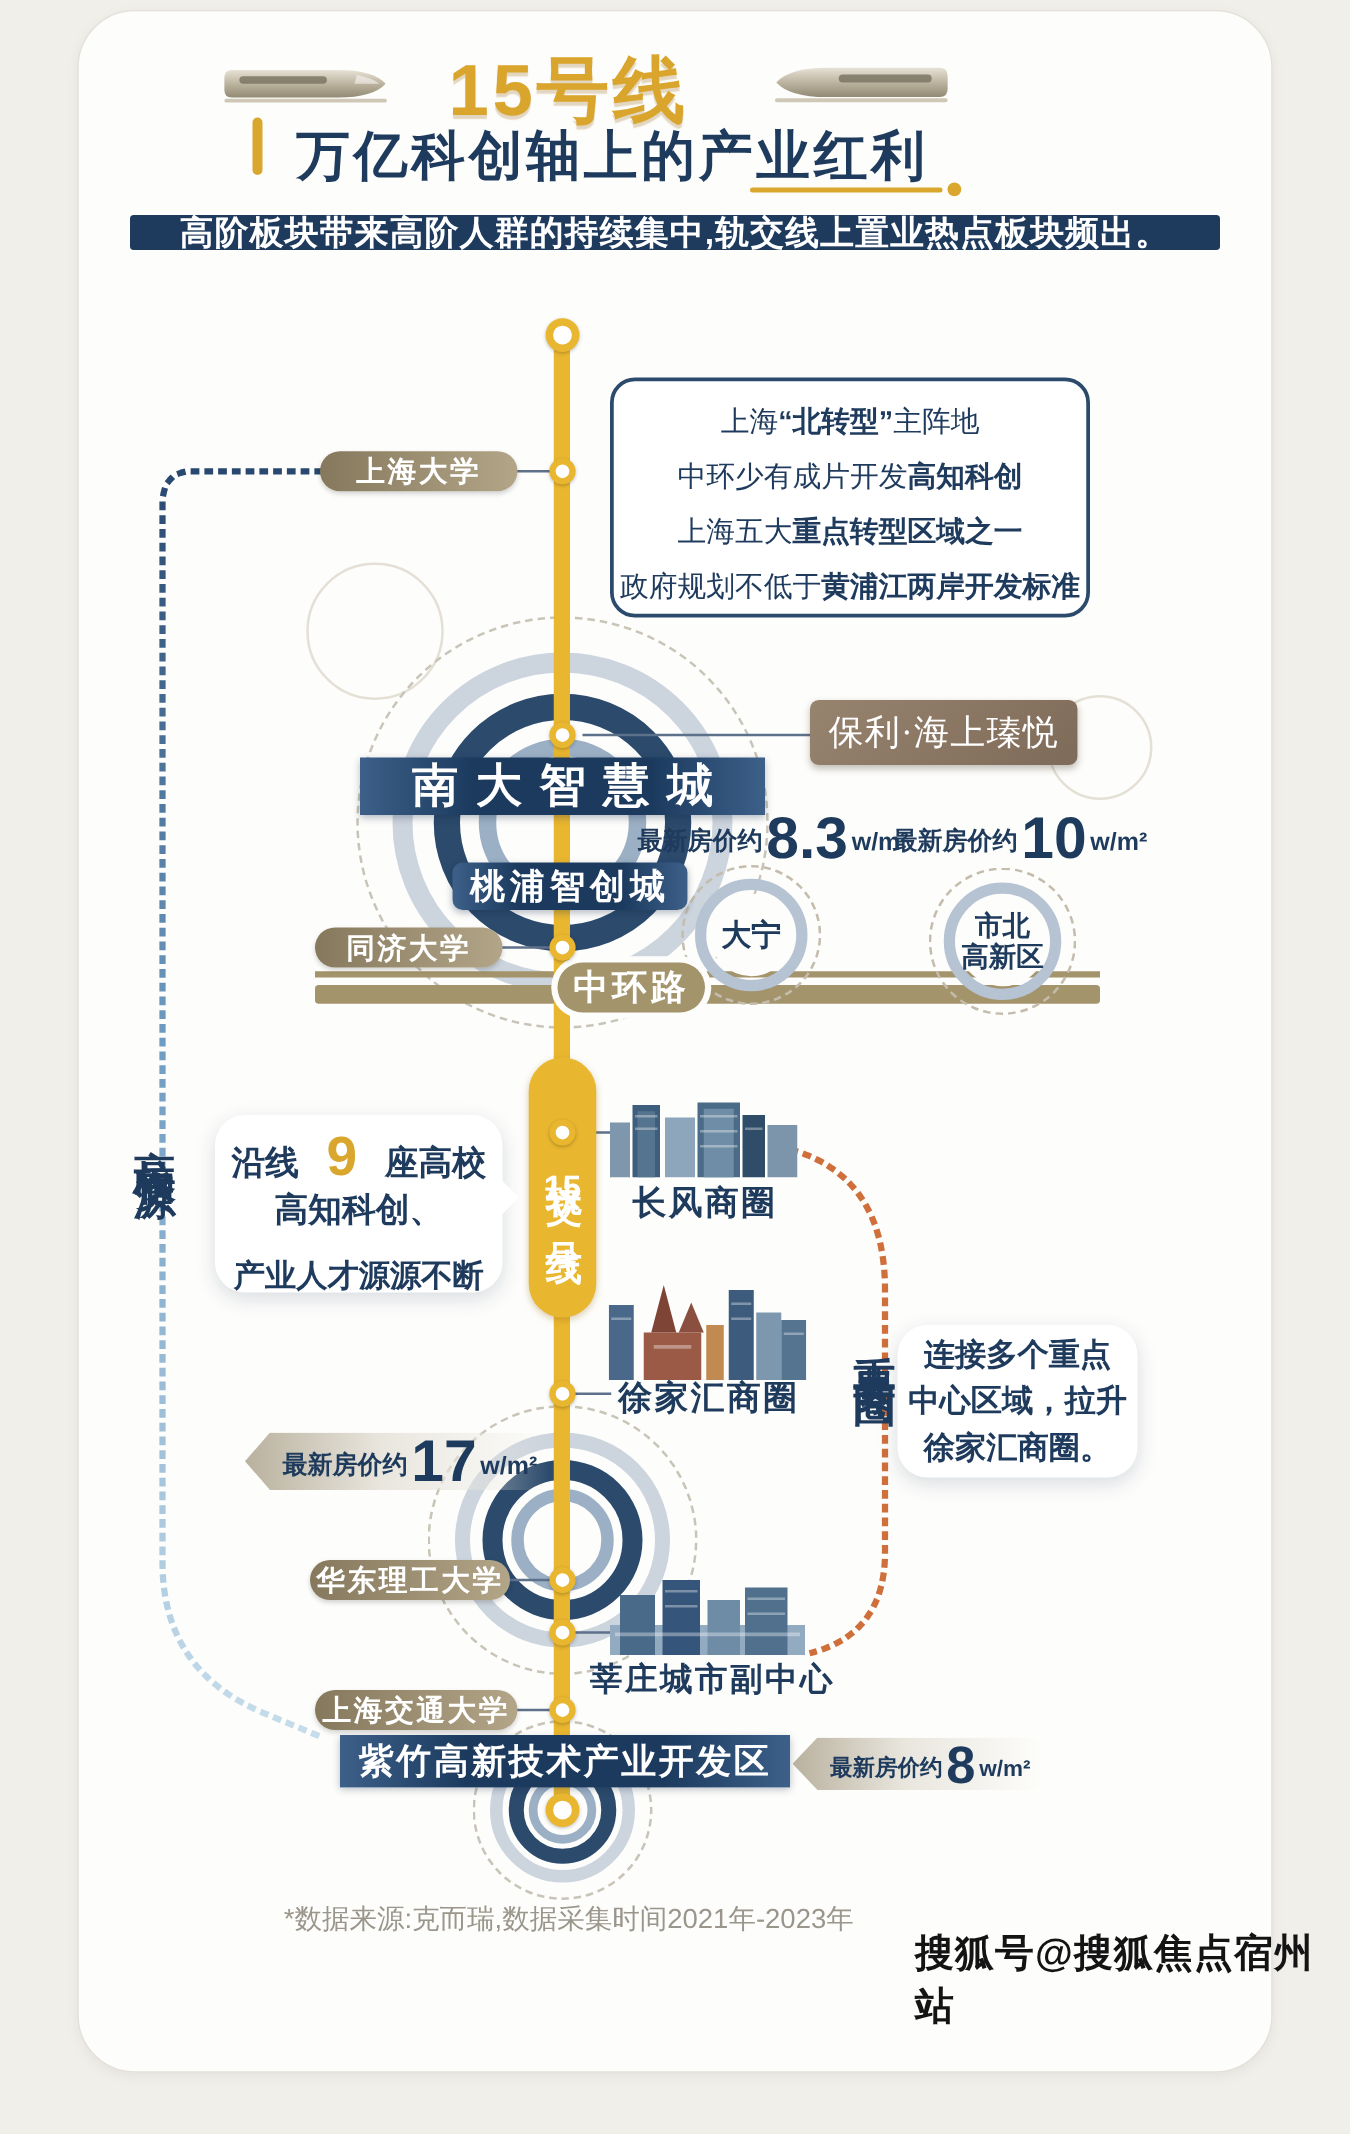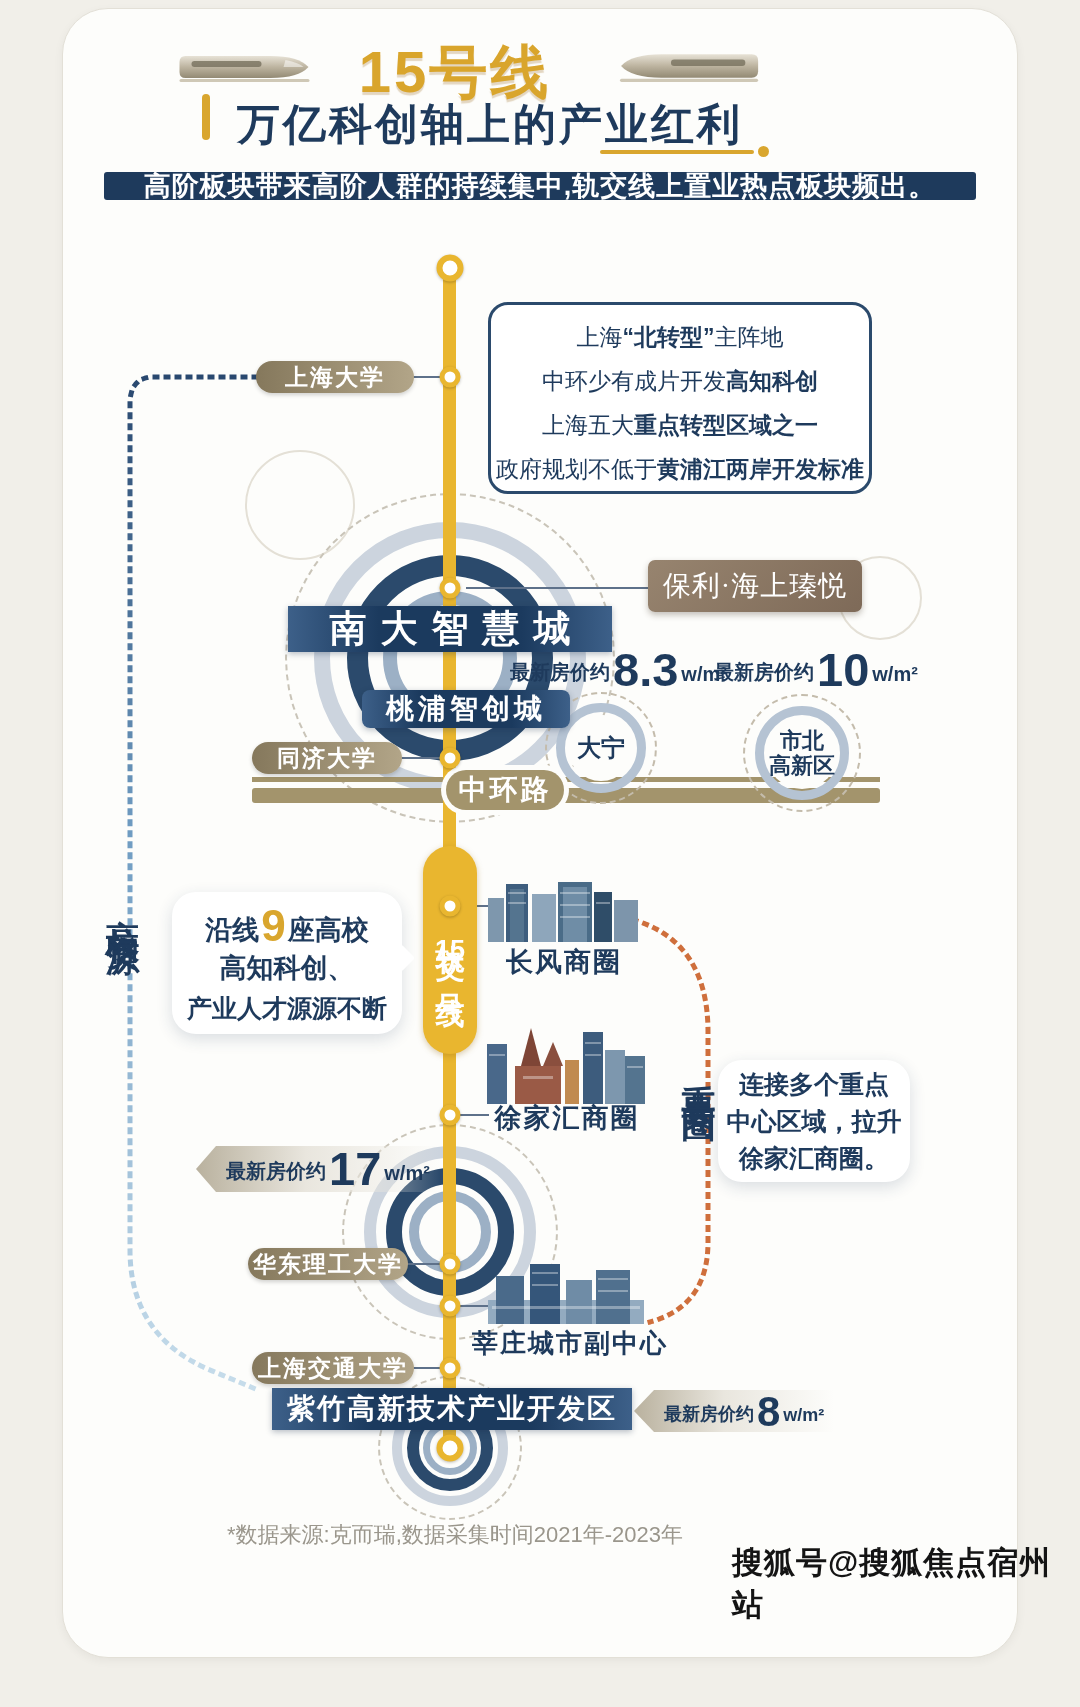--- a/index.html
+++ b/index.html
@@ -65,21 +65,21 @@
   .price-band.sm .plbl,.price-band.sm .punit{font-size:18px;padding-bottom:6px;}
   
   .vtext{position:absolute;writing-mode:vertical-rl;text-orientation:upright;color:#1e3a5c;font-weight:800;z-index:36;}
   .bubble{position:absolute;background:#fff;border-radius:24px;box-shadow:0 5px 16px rgba(30,58,92,.16);
         color:#1e3a5c;text-align:center;z-index:36;}
   .bubble.tail-r::after{content:"";position:absolute;right:-9px;top:56px;width:20px;height:20px;background:#fff;
         transform:rotate(45deg);border-radius:3px;}
   .t27{font-size:27px;font-weight:800;color:#1e3a5c;}
   .t25{font-size:25px;font-weight:800;color:#1e3a5c;}
   .gold-num{font-size:44px;font-weight:800;color:#d9a62e;line-height:1;margin:0 2px;}
-  .bl1{display:flex;align-items:flex-end;justify-content:center;}
+  .bl1{display:flex;align-items:flex-end;justify-content:center;gap:20px;}
   .rb-line{font-size:25px;font-weight:700;line-height:37px;}
   .biz-label{position:absolute;color:#1e3a5c;font-size:27px;font-weight:800;text-align:center;letter-spacing:2px;z-index:36;}
   .biz-img{position:absolute;z-index:28;}
   .overlay{position:absolute;left:0;top:0;z-index:15;pointer-events:none;}
   .src-note{position:absolute;color:#9a968c;font-size:22px;z-index:50;transform:translateX(-50%);}
   .watermark{position:absolute;color:#141414;font-size:31px;font-weight:700;letter-spacing:1px;z-index:60;}
 </style>
 </head>
 <body>
 
@@ -242,21 +242,21 @@
   <div class="info-box" style="left:488px;top:302px;width:384px;height:192px">
     <div class="il"><span>上海</span><b>“北转型”</b><span>主阵地</span></div>
     <div class="il"><span>中环少有成片开发</span><b>高知科创</b></div>
     <div class="il"><span>上海五大</span><b>重点转型区域之一</b></div>
     <div class="il"><span>政府规划不低于</span><b>黄浦江两岸开发标准</b></div>
   </div>
 
   <div class="brand-box" style="left:648px;top:560px;width:214px;height:52px">保利·海上瑧悦</div>
 
   <div class="zone" style="left:288px;top:606px;width:324px;height:46px;font-size:37px;letter-spacing:14px;padding-left:14px">南大智慧城</div>
-  <div class="zone" style="left:362px;top:690px;width:208px;height:38px;font-size:28px;letter-spacing:4px;border-radius:8px">桃浦智创城</div>
+  <div class="zone" style="left:362px;top:690px;width:188px;height:38px;font-size:28px;letter-spacing:4px;border-radius:8px">桃浦智创城</div>
   <div class="zone" style="left:272px;top:1388px;width:360px;height:42px;font-size:28px;letter-spacing:2px">紫竹高新技术产业开发区</div>
 
   <div class="station-pill" style="left:256px;top:361px;width:158px;height:32px">上海大学</div>
   <div class="station-pill" style="left:252px;top:742px;width:150px;height:32px">同济大学</div>
   <div class="station-pill" style="left:248px;top:1248px;width:160px;height:32px">华东理工大学</div>
   <div class="station-pill" style="left:252px;top:1352px;width:162px;height:32px">上海交通大学</div>
 
   <div class="road-label" style="left:446px;top:770px;width:118px;height:40px">中环路</div>
 
   <div class="price" style="left:510px;top:648px">
@@ -284,21 +284,21 @@
   <div class="biz-label" style="left:482px;top:1100px;width:170px">徐家汇商圈</div>
   <div class="biz-label" style="left:470px;top:1326px;width:200px;font-size:26px">莘庄城市副中心</div>
 
   <div class="bubble tail-r" style="left:172px;top:892px;width:230px;height:142px;padding-top:12px">
     <div class="bl1">
       <span class="t27">沿线</span>
       <span class="gold-num">9</span>
       <span class="t27">座高校</span>
     </div>
     <div class="t27" style="margin-top:2px">高知科创、</div>
-    <div class="t25" style="margin-top:6px">产业人才源源不断</div>
+    <div class="t25" style="margin-top:18px">产业人才源源不断</div>
   </div>
   <div class="bubble" style="left:718px;top:1060px;width:192px;height:122px;padding-top:6px">
     <div class="rb-line">连接多个重点</div>
     <div class="rb-line">中心区域，拉升</div>
     <div class="rb-line">徐家汇商圈。</div>
   </div>
 
   <div class="vtext" style="left:100px;top:892px;font-size:34px;letter-spacing:8px">高校资源</div>
   <div class="vtext" style="left:676px;top:1058px;font-size:34px;letter-spacing:8px">重要商圈</div>
 

